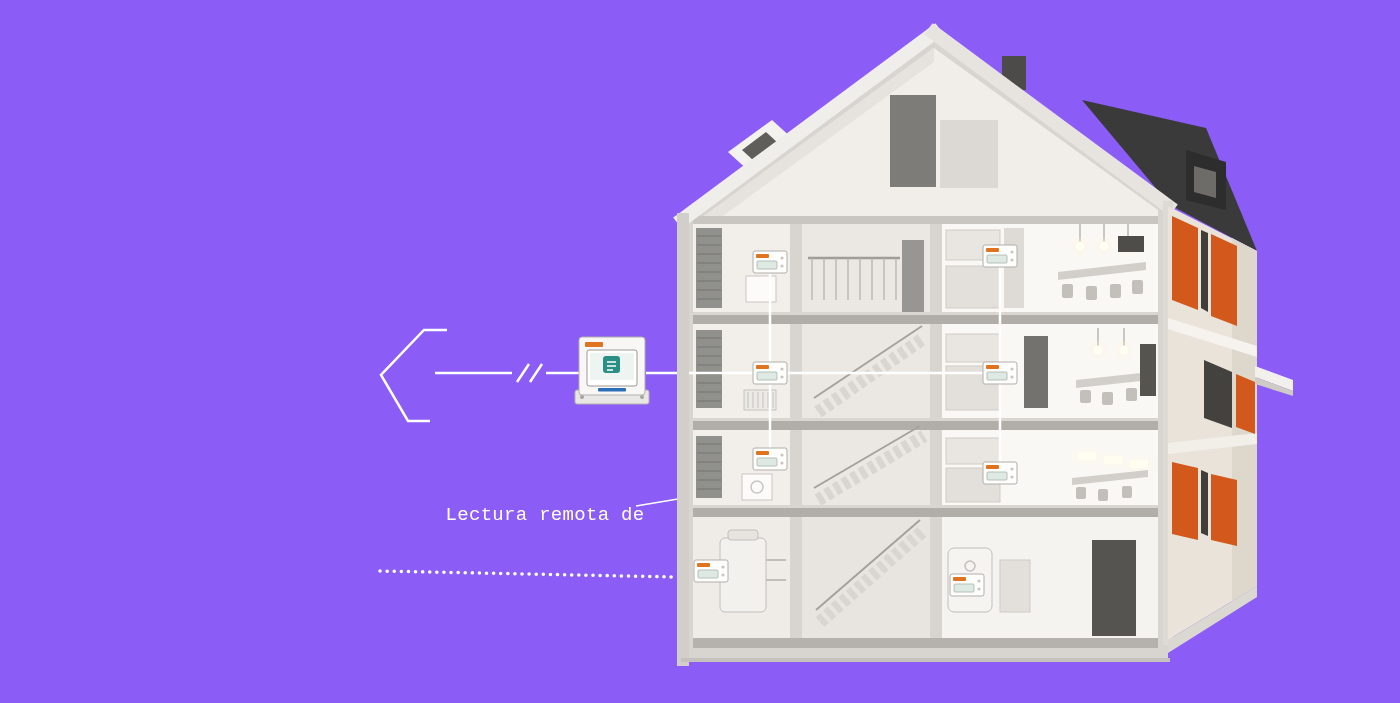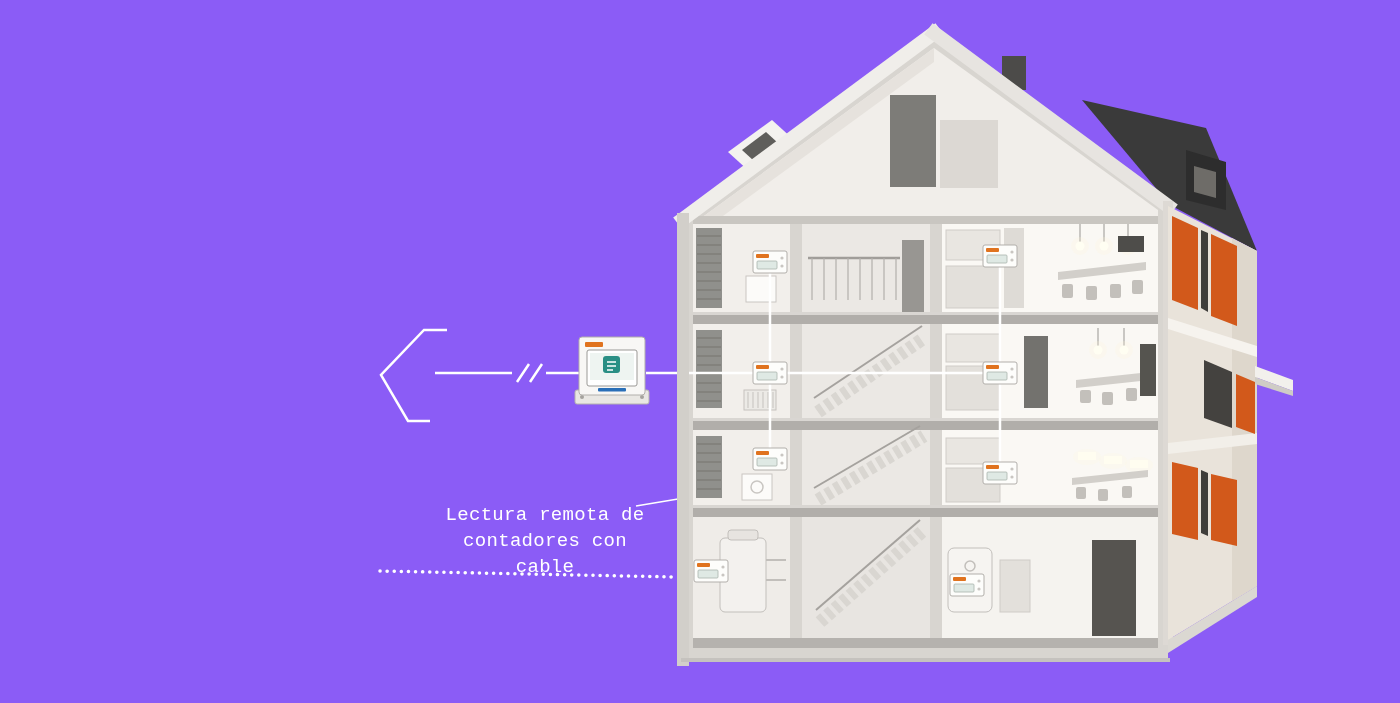--- a/index.html
+++ b/index.html
@@ -229,16 +229,15 @@
 
     <polygon points="1255,366 1293,380 1293,391 1255,377" fill="#f2f0ec"></polygon>
     <polygon points="1255,377 1293,391 1293,396 1255,384" fill="#cfccc6"></polygon>
     <polygon points="1168,640 1257,586 1257,597 1168,653" fill="#dbd8d2"></polygon>
   </g>
 
 </svg>
 
 <div class="annotation">
   <span>Lectura remota de</span>
-  <span>contadores con cable</span>
 </div>
 
 </div>
 
 </body></html>

